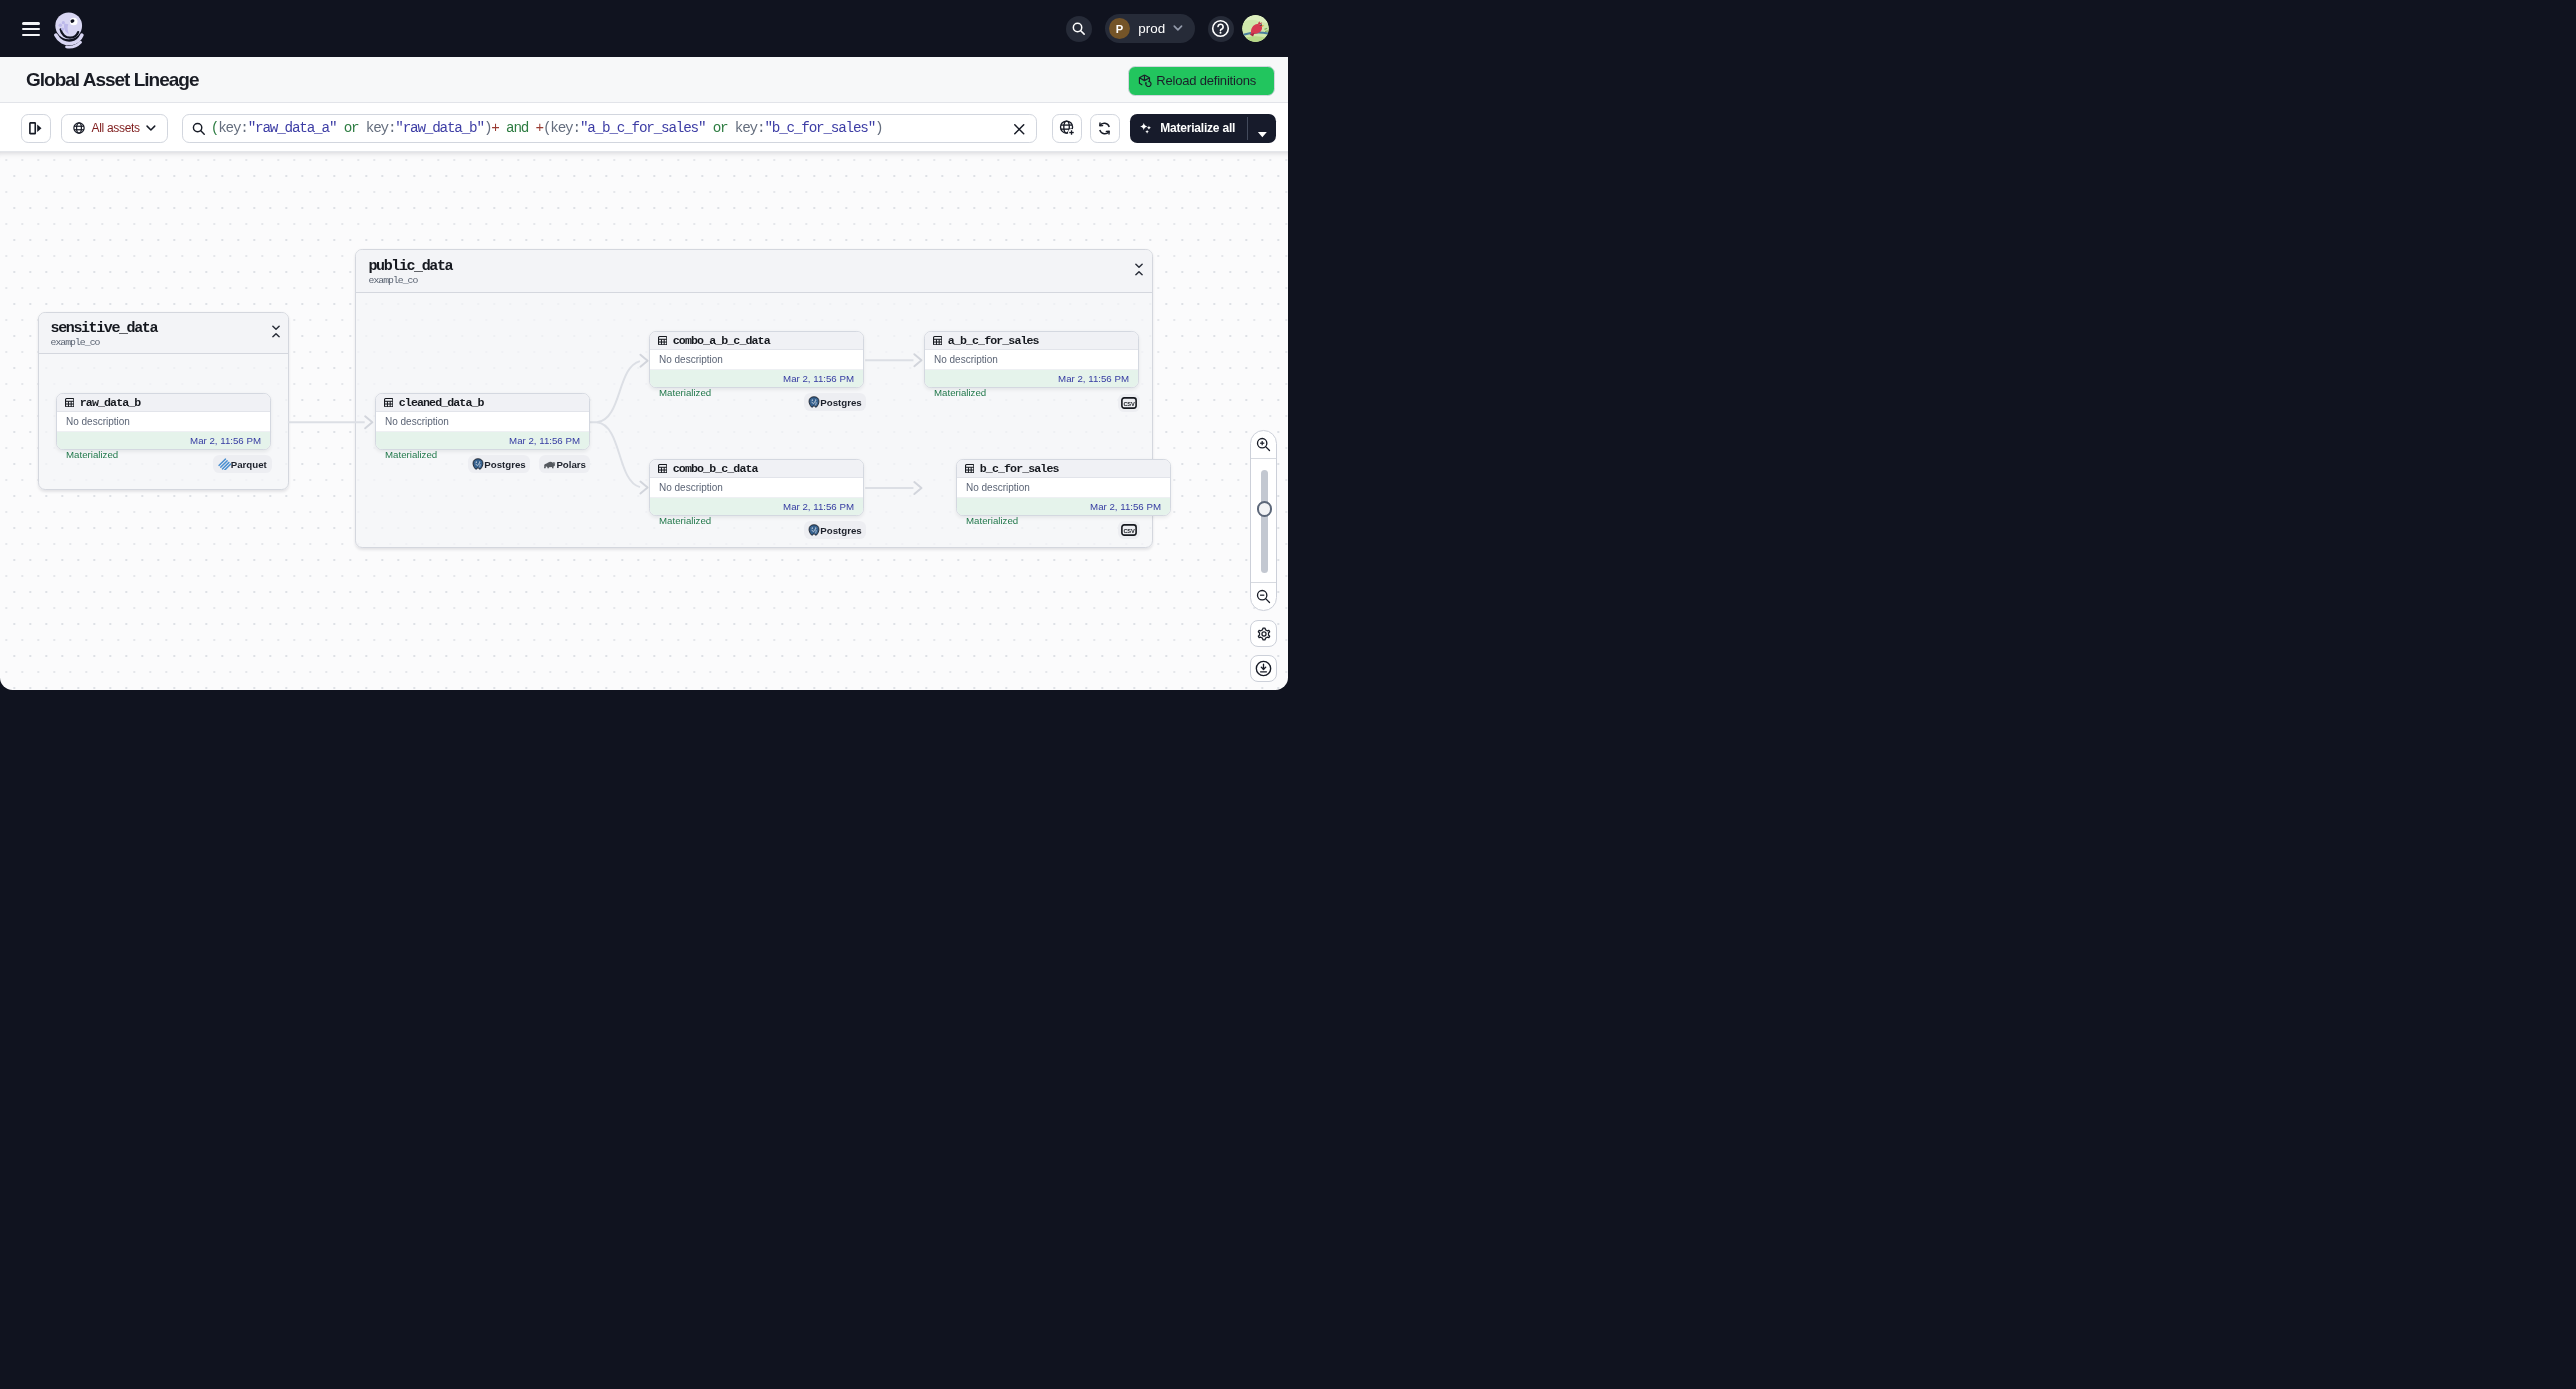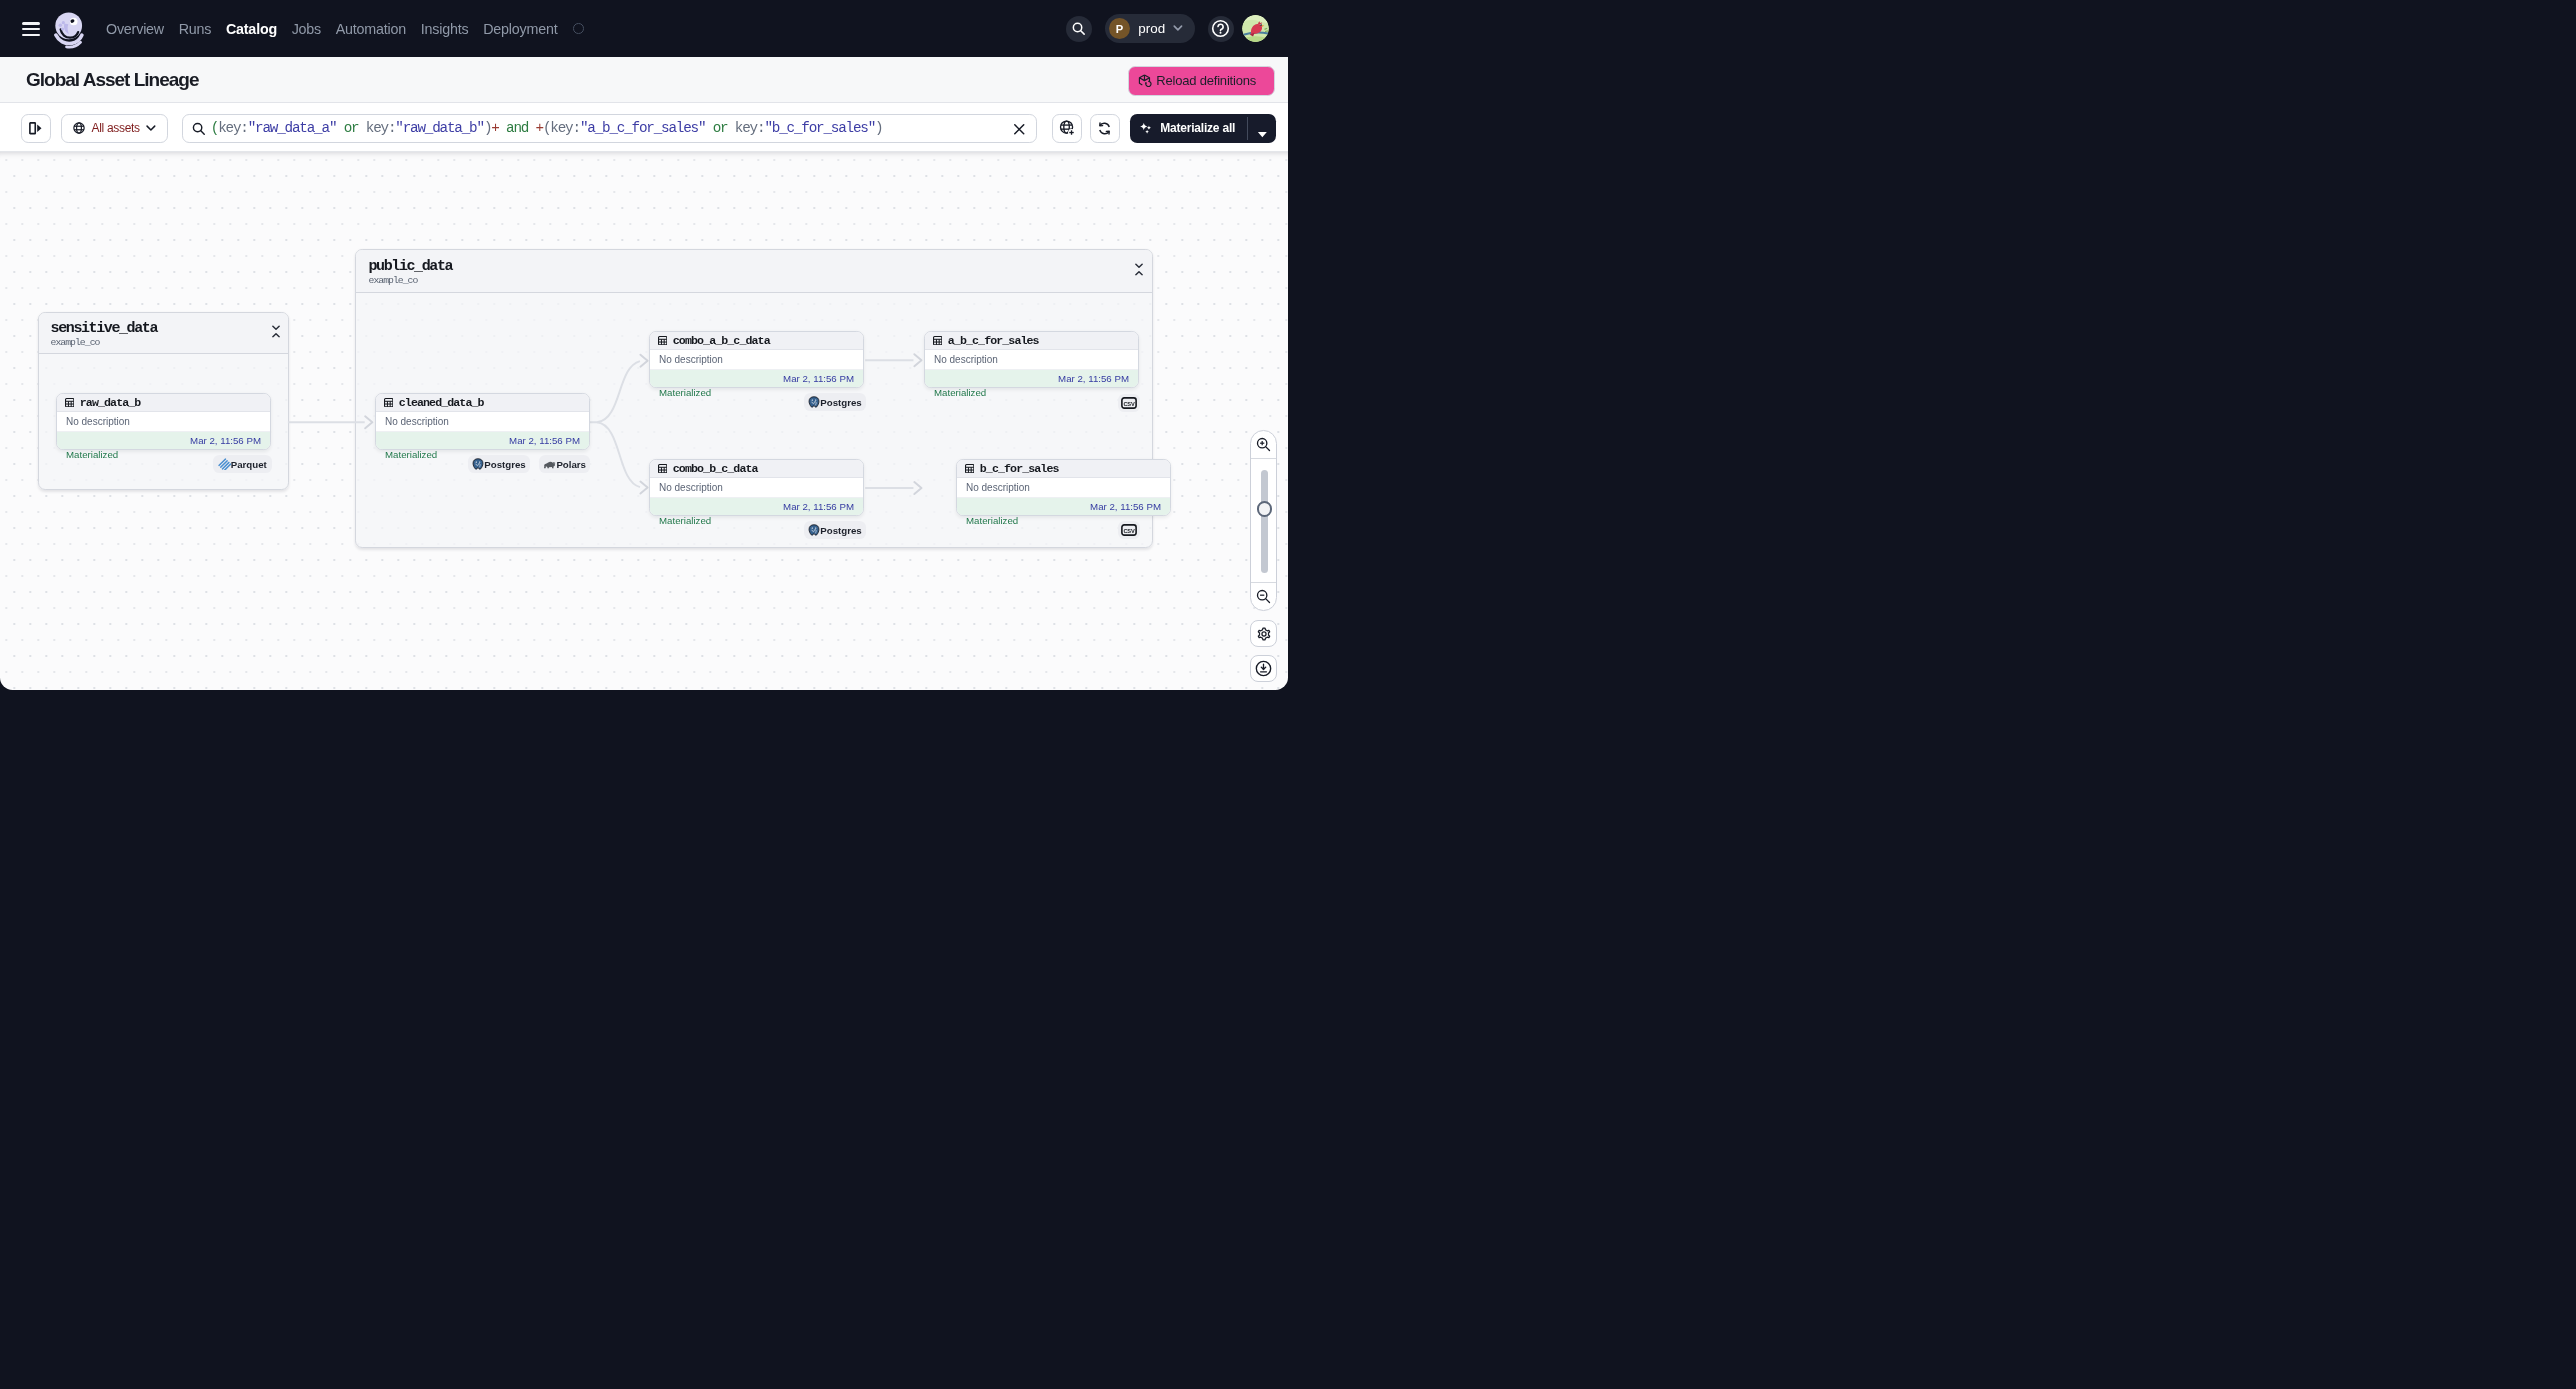--- a/index.html
+++ b/index.html
@@ -13,21 +13,21 @@
   .navlinks a.active { color:#ffffff; font-weight:700; }
   .spinner { width:10.7px; height:10.7px; border:1.8px solid #454e5f; border-radius:50%; margin-left:0.9px; }
   .navright { position:absolute; right:19px; top:0; height:57px; display:flex; align-items:center; gap:13px; }
   .circbtn { width:26px; height:26px; border-radius:50%; background:#262b38; display:flex; align-items:center; justify-content:center; }
   .prodpill { height:29.5px; border-radius:15px; background:#262b38; display:flex; align-items:center; padding:0 11.6px 0 4px; gap:8px; }
   .prodcirc { width:21.5px; height:21.5px; border-radius:50%; background:#745428; color:#fff; font-size:11.2px; font-weight:700; display:flex; align-items:center; justify-content:center; }
   .prodpill b { color:#fff; font-size:13.4px; font-weight:400; }
   
   .titlerow { position:relative; height:46px; background:#f7f8f9; border-bottom:0.9px solid #e2e4e9; }
   .titlerow h1 { position:absolute; left:26px; top:0; line-height:46px; font-size:19px; font-weight:700; color:#191c24; letter-spacing:-1px; }
-  .reloadbtn { position:absolute; right:13.4px; top:8.5px; height:30px; width:147px; background:#ec4899; border:0.9px solid #d2d6de; border-radius:7.2px; display:flex; align-items:center; padding-left:9.8px; gap:4.5px; font-size:13px; letter-spacing:-0.2px; color:#1b1f29; }
+  .reloadbtn { position:absolute; right:13.4px; top:8.5px; height:30px; width:147px; background:#22c55e; border:0.9px solid #d2d6de; border-radius:7.2px; display:flex; align-items:center; padding-left:9.8px; gap:4.5px; font-size:13px; letter-spacing:-0.2px; color:#1b1f29; }
   
   .filterrow { position:relative; height:49px; background:#fff; border-bottom:0.9px solid #e4e6ea; }
   .fbtn { position:absolute; top:10.7px; height:29.5px; background:#fff; border:0.9px solid #d2d6de; border-radius:7.2px; display:flex; align-items:center; justify-content:center; }
   .searchbox { position:absolute; left:182px; top:10.7px; width:855px; height:29.5px; border:0.9px solid #d2d6de; border-radius:7.2px; background:#fff; display:flex; align-items:center; padding-left:9px; }
   .query { font-family:"Liberation Mono",monospace; font-size:14.3px; letter-spacing:-1.2px; white-space:pre; margin-left:5.4px; color:#656e7e; }
   .query .s { color:#3d3da5; } .query .k { color:#2e7d42; } .query .p { color:#9a3b31; }
   .mtz { position:absolute; left:1130px; top:10.7px; width:146px; height:29.5px; background:#171b2b; border-radius:7.2px; display:flex; align-items:center; color:#fff; padding-left:9px; }
   .mtz .divi { position:absolute; left:117px; top:3.6px; bottom:3.6px; width:0.9px; background:#434a5c; }
   .mtz span { font-size:12px; font-weight:700; margin-left:7.2px; letter-spacing:-0.2px; }
   
@@ -67,30 +67,20 @@
 <path d="M15.2 38.9 C20.9 39.9 26.6 38.1 30.8 33.7" stroke="#d8d6f3" stroke-width="3.2" fill="none" stroke-linecap="round"></path>
 <path d="M3.2 25.6 C6.5 32.4 13.5 36 20.8 34.9 C26.2 34 30.4 30.6 32.4 25.7" stroke="#d8d6f3" stroke-width="4.1" fill="none" stroke-linecap="round"></path>
 <path d="M8.6 19.2 C9.4 25 14.2 28.8 19.6 28.5 C23.8 28.3 26.9 25.9 28.2 22.3" stroke="#10131f" stroke-width="2.6" fill="none" stroke-linecap="round"></path>
 <path d="M12.6 13.2 C11.6 18 13.4 22.3 17.9 24.4 C16.2 21 15.9 17 17.2 13.6 C15.7 12.9 13.9 12.8 12.6 13.2 Z" fill="#bcb8ea"></path>
 <circle cx="8.2" cy="14.7" r="2" fill="#bcb8ea"></circle>
       <circle cx="11.6" cy="11.7" r="1.8" fill="#bcb8ea"></circle>
       <circle cx="10.7" cy="18.9" r="1.7" fill="#bcb8ea"></circle>
 <circle cx="23.2" cy="10.4" r="4.3" fill="#fff"></circle>
 <ellipse cx="21.8" cy="9.9" rx="2.3" ry="1.9" transform="rotate(-28 21.8 9.9)" fill="#10131f"></ellipse>
 </svg>
-  <div class="navlinks">
-    <a>Overview</a>
-      <a>Runs</a>
-      <a class="active">Catalog</a>
-      <a>Jobs</a>
-      <a>Automation</a>
-      <a>Insights</a>
-      <a>Deployment</a>
-    <div class="spinner"></div>
-  </div>
   <div class="navright">
     <div class="circbtn">
         <svg width="13.4" height="13.4" viewBox="0 0 15 15">
           <circle cx="6.2" cy="6.2" r="4.7" stroke="#fff" stroke-width="1.7" fill="none"></circle>
           <line x1="9.8" y1="9.8" x2="13.6" y2="13.6" stroke="#fff" stroke-width="1.7" stroke-linecap="round"></line>
         </svg>
       </div>
     <div class="prodpill">
         <div class="prodcirc">P</div>
         <b>prod</b>

